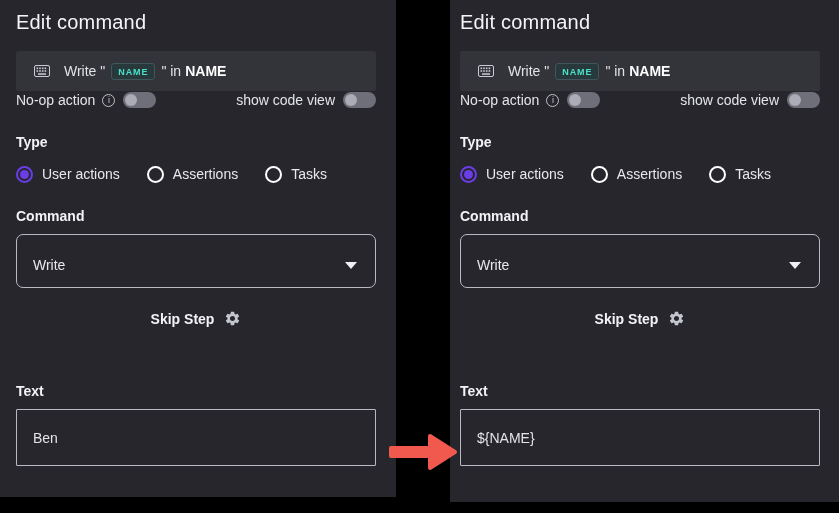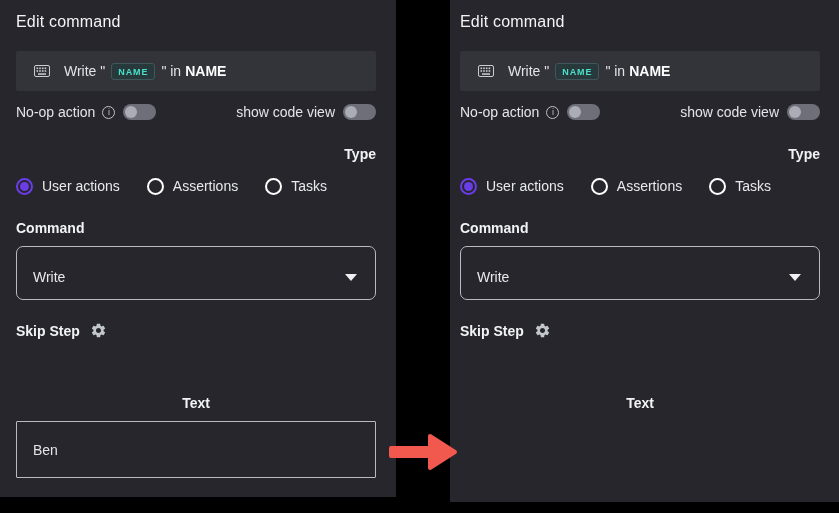--- a/index.html
+++ b/index.html
@@ -14,21 +14,21 @@
     position:absolute; top:0;
     background:#26262c;
     color:#e8e9ec;
     box-sizing:border-box;
   }
   .panel.left  { left:0;     width:396px; height:497px; padding:0 20px 0 16px; }
   .panel.right { left:450px; width:389px; height:502px; padding:0 19px 0 10px; }
 
   .title {
     margin-top:9px;
-    font-size:16px; line-height:26px;
+    font-size:20px; line-height:26px;
     font-weight:500; color:#f4f4f6;
     letter-spacing:0.2px;
   }
   .summary-row {
     margin-top:16px; height:40px;
     background:#33333a; border-radius:2px;
     display:flex; align-items:center;
     padding:0 12px; box-sizing:border-box;
     font-size:14px; color:#e2e3e6;
   }
@@ -37,21 +37,21 @@
     background:#28393b; border:1px solid #41565a;
     color:#4be0c8;
     font-size:9px; font-weight:700; letter-spacing:0.9px;
     padding:3px 6px 2px 6px; border-radius:3px;
     margin:0 6px;
   }
   .sum-mid { margin-right:4px; white-space:pre; }
   .sum-target { font-weight:700; color:#fdfdfe; }
 
   .toggles-row {
-    margin-top:13px;
+    margin-top:1px;
     display:flex; justify-content:space-between; align-items:center;
     font-size:14px; color:#e4e5e8;gap:23px;
   }
   .toggle-group { display:flex; align-items:center; gap:8px; }
   .info-icon {
     width:13px; height:13px; box-sizing:border-box;
     border:1px solid #bfc2c8; border-radius:50%;
     color:#bfc2c8; font-size:9px; line-height:11px;
     display:flex; align-items:center; justify-content:center;
     margin-left:-1px;
@@ -61,23 +61,23 @@
     background:#6e6f79; position:relative; cursor:pointer;
     flex:none;
   }
   .toggle .knob {
     position:absolute; left:2px; top:2px;
     width:12px; height:12px; border-radius:50%;
     background:#abacb6;
   }
 
   .section-label { font-weight:700; font-size:14px; line-height:17px; color:#f2f3f5; }
-  .type-label    { margin-top:26px;text-align:right; }
+  .type-label    { margin-top:26px; }
   .command-label { margin-top:25px; }
-  .text-label    { margin-top:56px;text-align:center; }
+  .text-label    { margin-top:56px; }
 
   .radio-row {
     margin-top:15px;
     display:flex; align-items:center; gap:27px;
     font-size:14px; color:#e8e9ec;
   }
   .radio-option { display:flex; align-items:flex-start; gap:9px; cursor:pointer; }
   .radio {
     width:17px; height:17px; border-radius:50%;
     border:2px solid #fff; box-sizing:border-box;
@@ -99,21 +99,21 @@
   }
   .chevron-down {
     width:0; height:0;
     border-left:6px solid transparent;
     border-right:6px solid transparent;
     border-top:7px solid #eef0f2;
   }
 
   .skip-row {
     margin-top:22px;
-    display:flex; justify-content:flex-start; align-items:center; gap:10px;
+    display:flex; justify-content:center; align-items:center; gap:10px;
   }
   .skip-label { font-weight:700; font-size:14px; color:#f2f3f5; }
   .gear-icon { display:flex; cursor:pointer; }
 
   .text-input {
     display:block;
     margin-top:9px; width:100%; height:57px;
     background:transparent;
     border:1px solid #b7bac1; border-radius:1px;
     color:#e3e4e7; font-size:14px;
@@ -270,17 +270,18 @@
   <div class="skip-row">
     <span class="skip-label">Skip Step</span>
     <span class="gear-icon">
       <svg width="17" height="17" viewBox="0 0 24 24" fill="#c3c6cc">
         <path d="M19.14,12.94c0.04-0.3,0.06-0.61,0.06-0.94c0-0.32-0.02-0.64-0.07-0.94l2.03-1.58c0.18-0.14,0.23-0.41,0.12-0.61 l-1.92-3.32c-0.12-0.22-0.37-0.29-0.59-0.22l-2.39,0.96c-0.5-0.38-1.03-0.7-1.62-0.94L14.4,2.81c-0.04-0.24-0.24-0.41-0.48-0.41 h-3.84c-0.24,0-0.43,0.17-0.47,0.41L9.25,5.35C8.66,5.59,8.12,5.92,7.63,6.29L5.24,5.33c-0.22-0.08-0.47,0-0.59,0.22L2.74,8.87 C2.62,9.08,2.66,9.34,2.86,9.48l2.03,1.58C4.84,11.36,4.8,11.69,4.8,12s0.02,0.64,0.07,0.94l-2.03,1.58 c-0.18,0.14-0.23,0.41-0.12,0.61l1.92,3.32c0.12,0.22,0.37,0.29,0.59,0.22l2.39-0.96c0.5,0.38,1.03,0.7,1.62,0.94l0.36,2.54 c0.05,0.24,0.24,0.41,0.48,0.41h3.84c0.24,0,0.44-0.17,0.47-0.41l0.36-2.54c0.59-0.24,1.13-0.56,1.62-0.94l2.39,0.96 c0.22,0.08,0.47,0,0.59-0.22l1.92-3.32c0.12-0.22,0.07-0.47-0.12-0.61L19.14,12.94z M12,15.6c-1.98,0-3.6-1.62-3.6-3.6 s1.62-3.6,3.6-3.6s3.6,1.62,3.6,3.6S13.98,15.6,12,15.6z"></path>
       </svg>
     </span>
   </div>
 
   <div class="section-label text-label">Text</div>
+  <input class="text-input" type="text" value="${NAME}" style="">
 </div>
 
 <svg class="arrow" width="70" height="38" viewBox="0 0 70 38">
   <polygon points="2,15 41,15 41,3 66,19 41,35 41,23 2,23" fill="#f2594e" stroke="#f2594e" stroke-width="4" stroke-linejoin="round"></polygon>
 </svg>
 
 </body></html>

